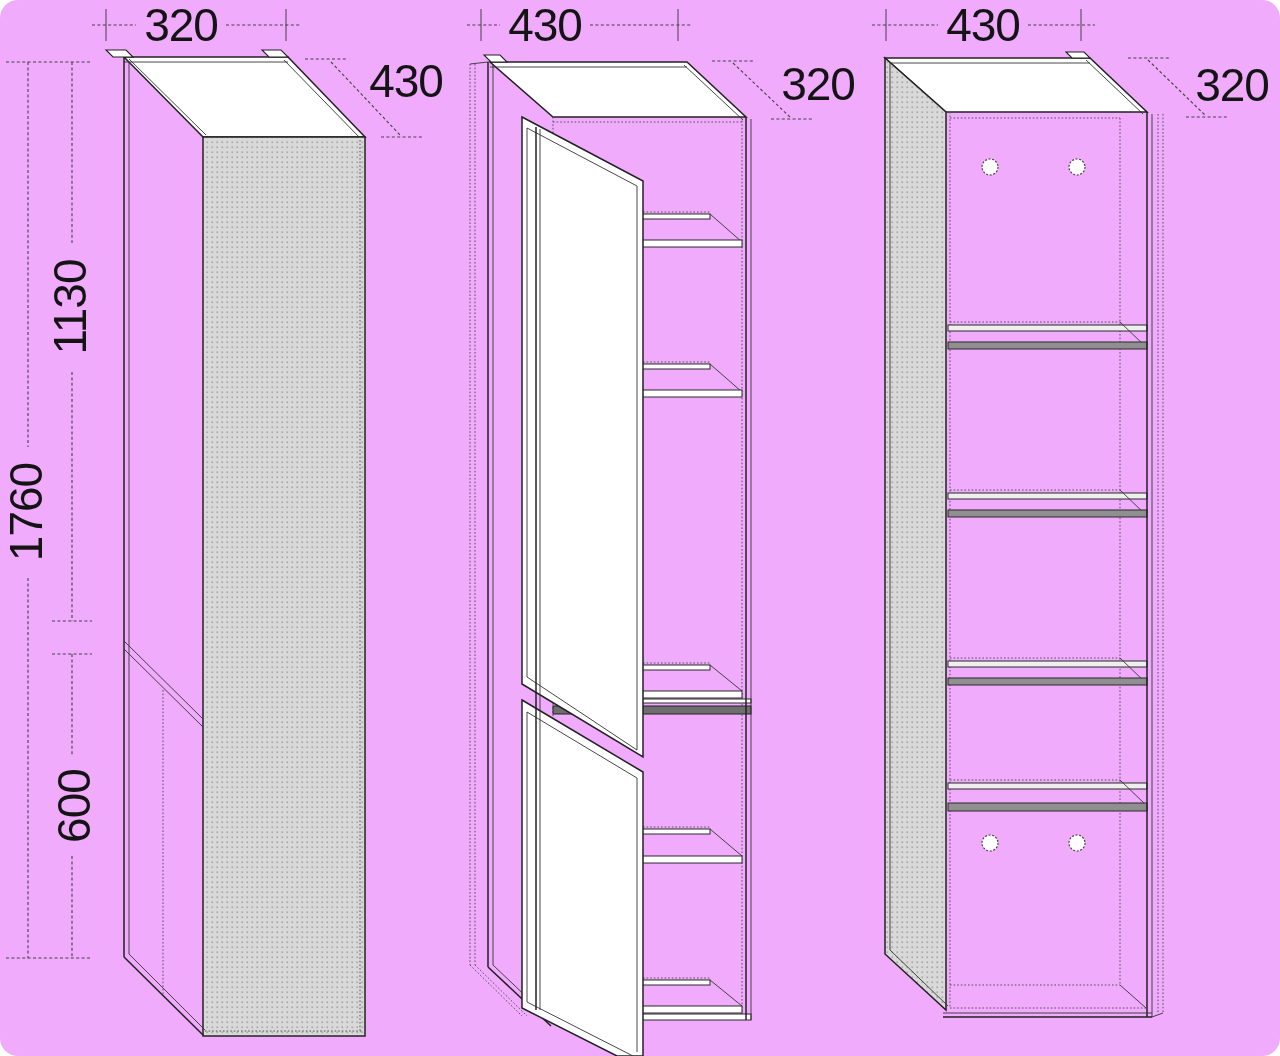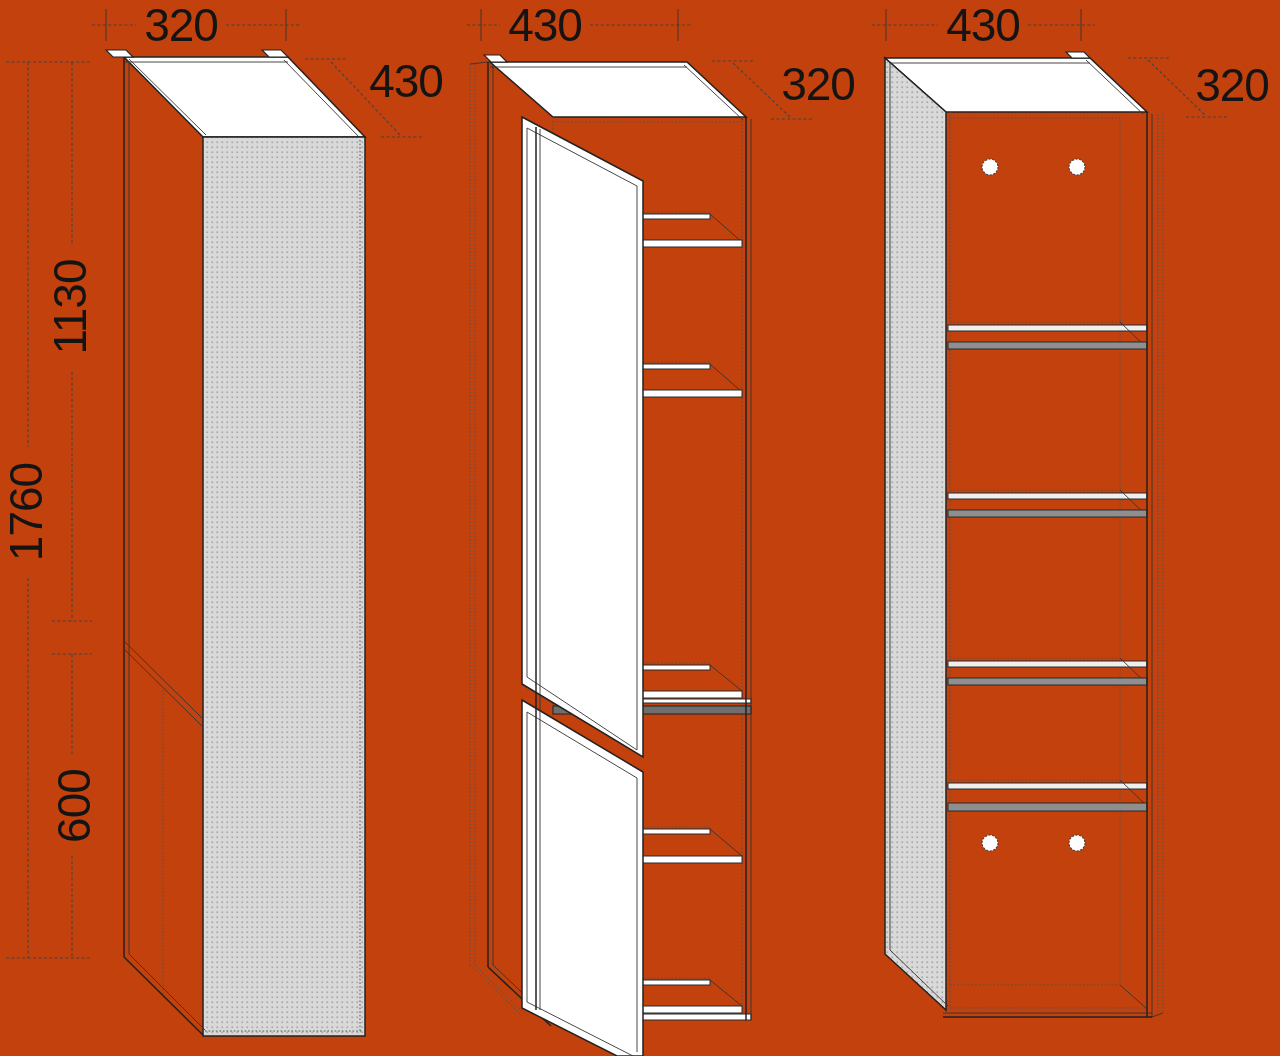--- a/index.html
+++ b/index.html
@@ -1,17 +1,17 @@
 <!DOCTYPE html>
 <html><head>
 <meta charset="utf-8">
 <style>
   html,body{margin:0;padding:0;background:#fff;}
-  .stage{position:relative;width:1280px;height:1056px;background:#c2410c;overflow:hidden;
-         font-family:"Liberation Sans", sans-serif;}
+  .stage{position:relative;width:1280px;height:1056px;background:#f0abfc;overflow:hidden;
+         font-family:"Liberation Sans", sans-serif;border-radius:18px;}
   svg{display:block;}
   .ln{stroke:#222;stroke-width:1.5;fill:none;}
   .tn{stroke:#333;stroke-width:0.9;fill:none;}
   .dt{stroke:#555;stroke-width:1;fill:none;stroke-dasharray:1.6 2;}
   .dm{stroke:#444;stroke-width:1.1;fill:none;stroke-dasharray:3 2.4;}
   .face{fill:#fff;stroke:#222;stroke-width:1.5;}
   .hinge{fill:#fff;stroke:#222;stroke-width:1.1;}
   .bar{fill:#fff;stroke:#2a2a2a;stroke-width:1;}
   .barlight{fill:#efefef;stroke:#2a2a2a;stroke-width:1;}
   .bardark{fill:#8f8f8f;stroke:#2a2a2a;stroke-width:1;}

